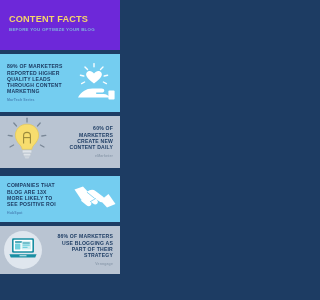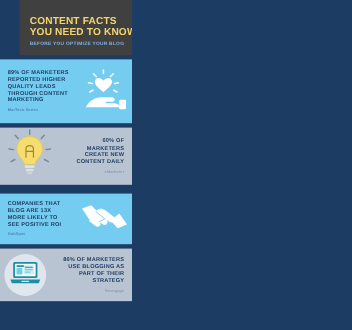--- a/index.html
+++ b/index.html
@@ -18,24 +18,24 @@
     position: relative;
     width: 120px;
     height: 300px;
     background: #1d3c63;
     overflow: hidden;
   }
 
   
   .header {
     position: absolute;
-    left: 18px; top: 0;
+    left: 0; top: 0;
     width: 120px;
     height: 50px;
-    background: #404040;
+    background: #6d28d9;
     box-sizing: border-box;
     padding: 14px 8px 0 9px;
   }
   .header-title {
     color: #f4d56b;
     font-size: 9.2px;
     line-height: 10.2px;
     font-weight: bold;
     letter-spacing: 0.15px;
     margin: 0;
@@ -128,21 +128,20 @@
   }
 </style>
 </head>
 <body>
 
 <div class="infographic">
 
   <div class="header">
     <div class="header-title">
       <span>CONTENT FACTS</span><br>
-      <span>YOU NEED TO KNOW</span>
     </div>
     <p class="header-sub">Before You Optimize Your Blog</p>
   </div>
 
   <div class="band band-light band-1">
     <div class="row text-left on-light">
       <div class="stat-text align-left">
         <p class="stat-line">89% OF MARKETERS</p>
         <p class="stat-line">REPORTED HIGHER</p>
         <p class="stat-line">QUALITY LEADS</p>

